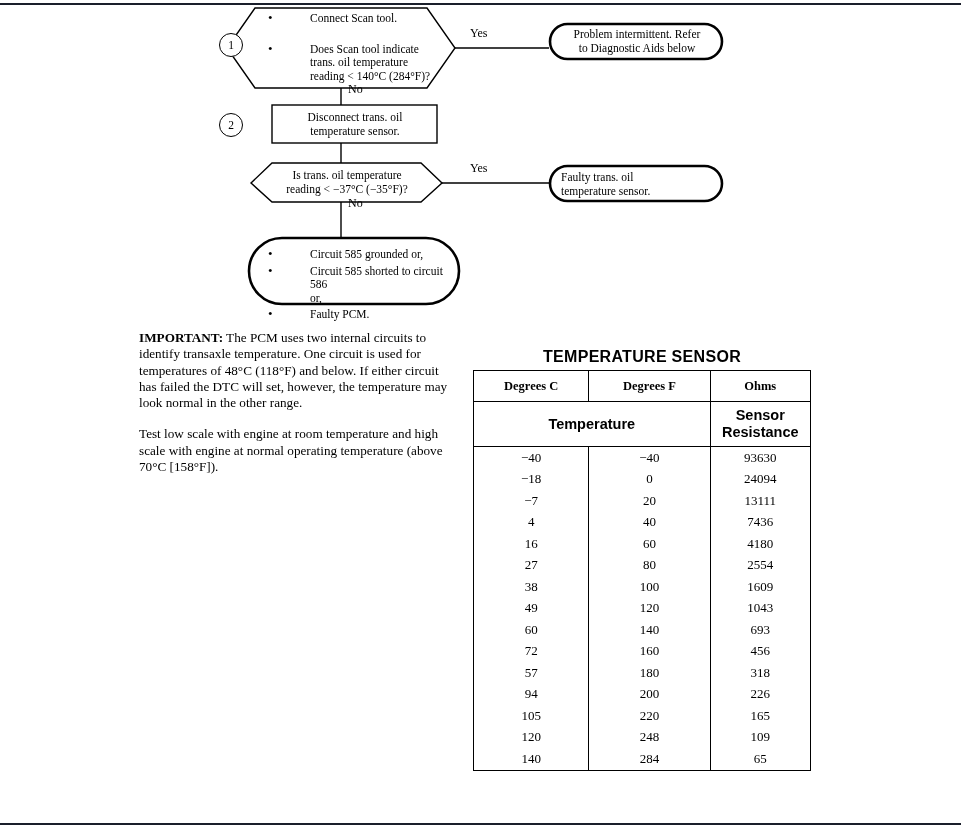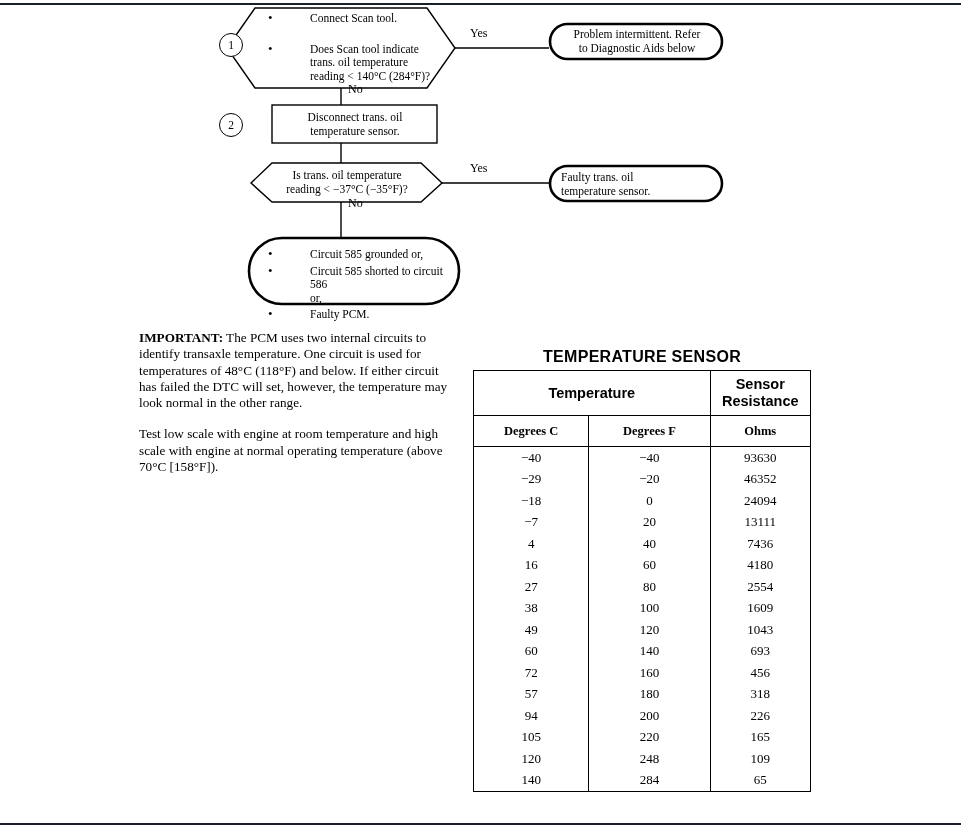--- a/index.html
+++ b/index.html
@@ -220,42 +220,37 @@
       <span>The PCM uses two internal circuits to identify transaxle temperature. One circuit is used for temperatures of 48°C (118°F) and below. If either circuit has failed the DTC will set, however, the temperature may look normal in the other range.</span>
     </div>
     <div class="para2">Test low scale with engine at room temperature and high scale with engine at normal operating temperature (above 70°C [158°F]).</div>
   </div>
 
   <div id="table-title">TEMPERATURE SENSOR</div>
 
   <table id="sensor-table">
     <thead>
       <tr>
+        <th class="th-sub col-c">Degrees C</th>
+        <th class="th-sub col-f">Degrees F</th>
+        <th class="th-sub col-r">Ohms</th>
+      </tr>
+      <tr>
         <th class="th-group col-c" colspan="2" style="border-right:1.6px solid #000;">Temperature</th>
         <th class="th-group res col-r" rowspan="1" style="white-space:pre-line;">Sensor
 Resistance</th>
       </tr>
-      <tr>
-        <th class="th-sub col-c">Degrees C</th>
-        <th class="th-sub col-f">Degrees F</th>
-        <th class="th-sub col-r">Ohms</th>
-      </tr>
     </thead>
     <tbody id="table-body">
         <tr>
           <td class="dcell c">−40</td>
           <td class="dcell f">−40</td>
           <td class="dcell ">93630</td>
         </tr>
         <tr>
-          <td class="dcell c">−29</td>
-          <td class="dcell f">−20</td>
-          <td class="dcell ">46352</td>
-        </tr>
-        <tr>
           <td class="dcell c">−18</td>
           <td class="dcell f">0</td>
           <td class="dcell ">24094</td>
         </tr>
         <tr>
           <td class="dcell c">−7</td>
           <td class="dcell f">20</td>
           <td class="dcell ">13111</td>
         </tr>
         <tr>

